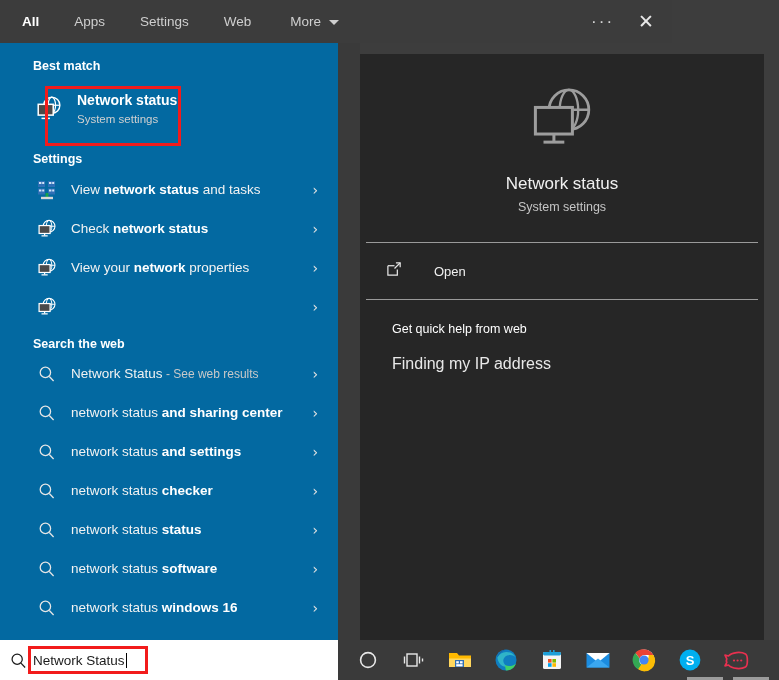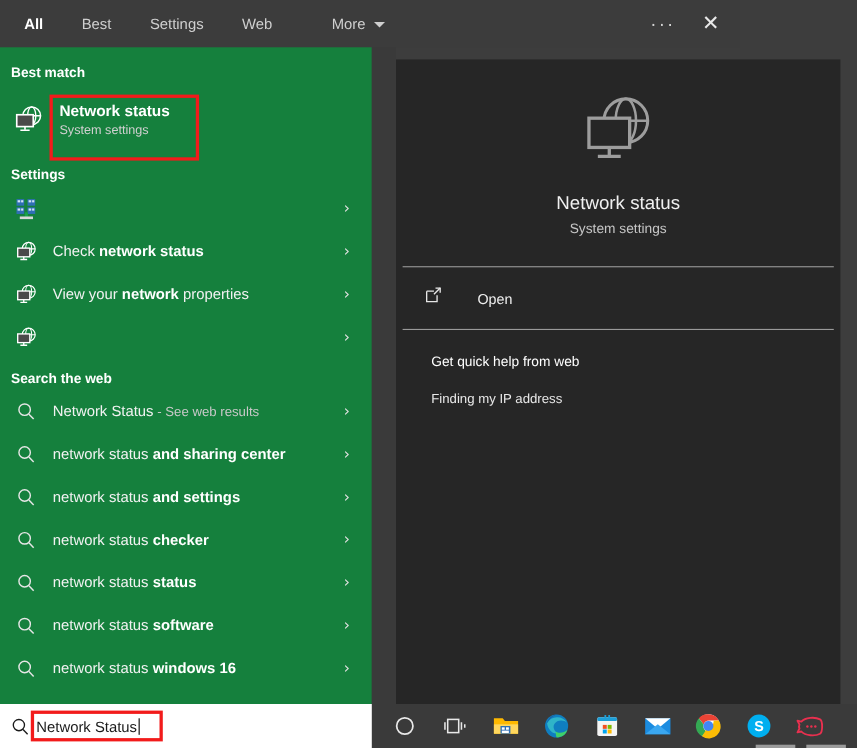--- a/index.html
+++ b/index.html
@@ -19,36 +19,36 @@
     display:flex; align-items:center;
   }
   .tabs { display:flex; align-items:center; }
   .tab {
     font-size:13.5px; color:#cfcfcf; padding:0 0; margin-left:0;
     cursor:default; white-space:nowrap;
   }
   .tab.first { margin-left:22px; }
   .tab.sp { margin-left:35px; }
   .tab.active { color:#ffffff; font-weight:bold; }
-  .more-wrap { display:flex; align-items:center; margin-left:54px; }
+  .more-wrap { display:flex; align-items:center; margin-left:39px; }
   .caret {
     width:0;height:0;border-left:5px solid transparent;border-right:5px solid transparent;
     border-top:5.5px solid #cfcfcf; margin-left:8px; margin-top:2px;
   }
   .winctl { position:absolute; right:0; top:0; height:43px; display:flex; align-items:center; }
   .ell { color:#d6d6d6; font-size:17px; letter-spacing:2px; padding:0 10px; cursor:default; }
   .xbtn {
     color:#e9e9e9; font-size:19px; padding:0 18px 0 14px; cursor:default;
     font-family:"DejaVu Sans", sans-serif; line-height:1;
   }
 
   
   .leftpanel {
     position:absolute; left:0; top:43px; width:338px; height:597px;
-    background:#15803d; overflow:hidden;
+    background:#0369a1; overflow:hidden;padding-left:23px;
   }
   .gutter {
     position:absolute; left:338px; top:43px; width:22px; height:597px;
     background:#3a3a3a;
   }
   .section-head {
     font-size:12.5px; font-weight:bold; color:#ffffff;
     padding-left:10px;
   }
   .row {
@@ -88,21 +88,21 @@
   }
   .hero-title { font-size:17px; color:#f0f0f0; margin-top:14px; }
   .hero-sub { font-size:12.5px; color:#c5c5c5; margin-top:6px; }
   .divider { height:1px; background:#9a9a9a; margin:0 6px; }
   .open-row {
     height:56px; display:flex; align-items:center; padding-left:26px; cursor:default;
   }
   .open-lbl { font-size:13px; color:#f0f0f0; margin-left:31px; }
   .help-block { padding:22px 0 0 32px; }
   .help-head { font-size:12.5px; font-weight:normal; color:#ffffff; }
-  .help-link { font-size:12px; color:#e8e8e8; margin-top:19px; cursor:default; }
+  .help-link { font-size:16px; color:#e8e8e8; margin-top:19px; cursor:default; }
 
   
   .taskbar {
     position:absolute; left:0; bottom:0; width:779px; height:40px;
     background:#3a3a3a; display:flex; align-items:center;
   }
   .searchbox {
     position:absolute; left:0; bottom:0; width:338px; height:40px;
     background:#ffffff; display:flex; align-items:center;
   }
@@ -124,21 +124,21 @@
   .openmark { position:absolute; bottom:0; height:3px; background:#9b9b9b; }
 </style>
 </head>
 <body>
 
 <div id="root">
 
   <div class="topbar">
     <div class="tabs">
       <div class="tab first active">All</div>
-      <div class="tab sp">Best</div>
+      <div class="tab sp">Apps</div>
       <div class="tab sp">Settings</div>
       <div class="tab sp">Web</div>
       <div class="more-wrap">
         <div class="tab">More</div>
         <div class="caret"></div>
       </div>
     </div>
     <div class="winctl">
       <div class="ell">···</div>
       <div class="xbtn">✕</div>
@@ -181,20 +181,21 @@
               <rect x="2" y="9.5" width="7" height="6" fill="#2f6fb5"></rect>
               <rect x="3" y="10.5" width="2.4" height="2" fill="#cfe3f7"></rect>
               <rect x="6.2" y="10.5" width="2" height="2" fill="#cfe3f7"></rect>
               <rect x="12" y="9.5" width="7" height="6" fill="#2f6fb5"></rect>
               <rect x="13" y="10.5" width="2.4" height="2" fill="#cfe3f7"></rect>
               <rect x="16.2" y="10.5" width="2" height="2" fill="#cfe3f7"></rect>
               <rect x="9.6" y="14" width="2.8" height="5" fill="#17a24a"></rect>
               <rect x="5" y="17.8" width="12" height="2.4" fill="#d8d8d8"></rect>
             </svg>
           </span>
+          <div class="lbl">View <b>network status</b> and tasks</div>
           <div class="chev">›</div>
         </div>
         <div class="row">
           <span class="ico">
             <svg width="22" height="22" viewBox="0 0 32 32">
               <circle cx="19" cy="12" r="8.6" fill="none" stroke="#ffffff" stroke-width="1.6"></circle>
               <ellipse cx="19" cy="12" rx="4" ry="8.6" fill="none" stroke="#ffffff" stroke-width="1.4"></ellipse>
               <line x1="10.4" y1="12" x2="27.6" y2="12" stroke="#ffffff" stroke-width="1.4"></line>
               <rect x="4.5" y="11" width="16" height="11.5" fill="#4a4a4a" stroke="#ffffff" stroke-width="1.8"></rect>
               <line x1="12.5" y1="22.5" x2="12.5" y2="25.5" stroke="#ffffff" stroke-width="1.8"></line>

